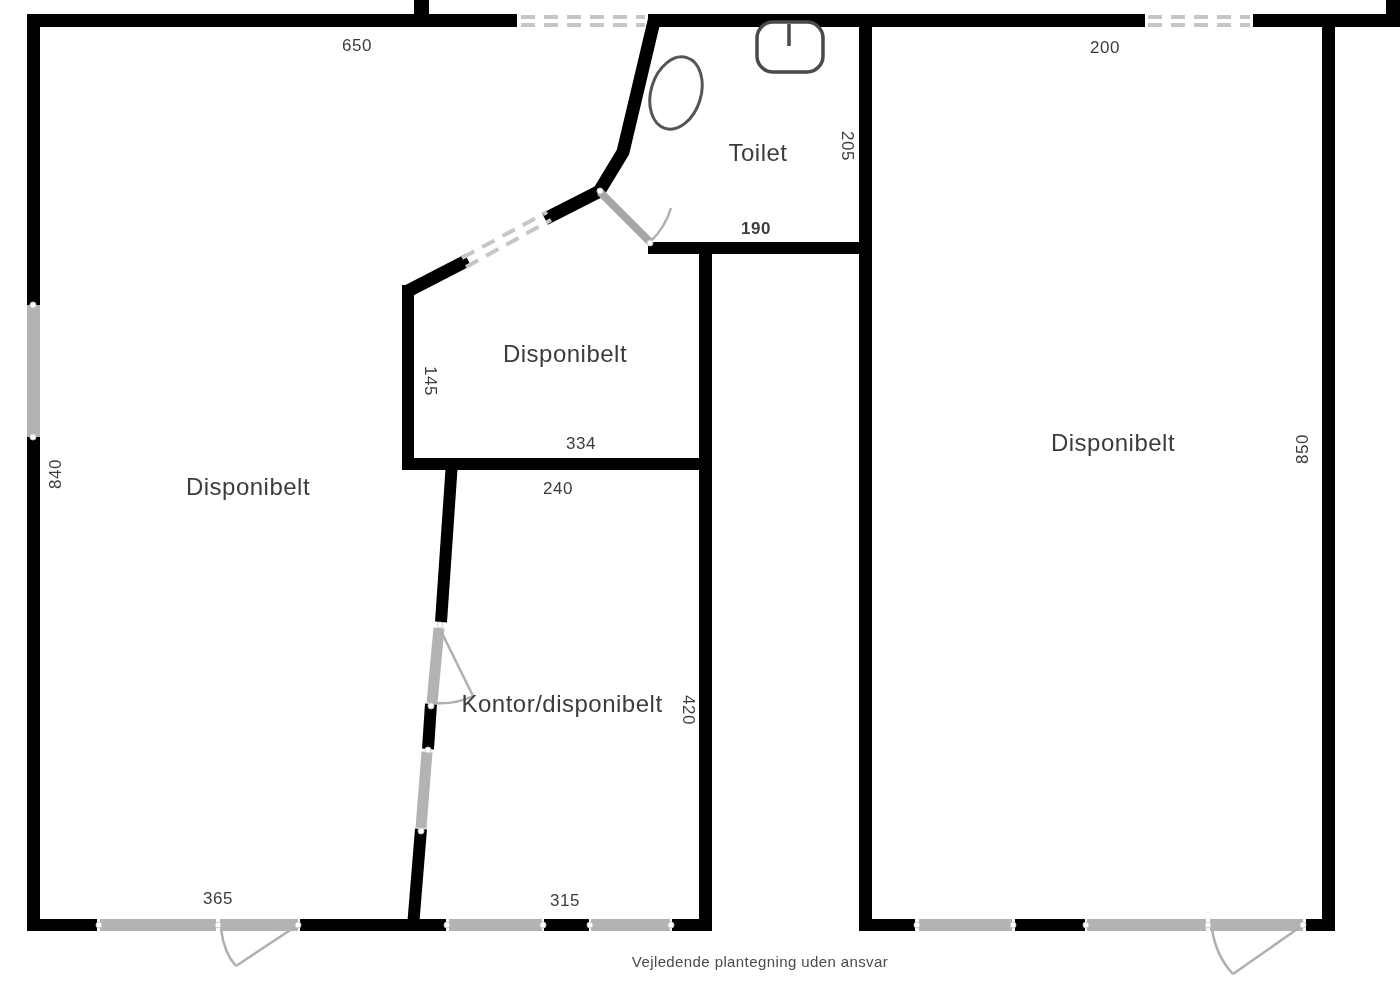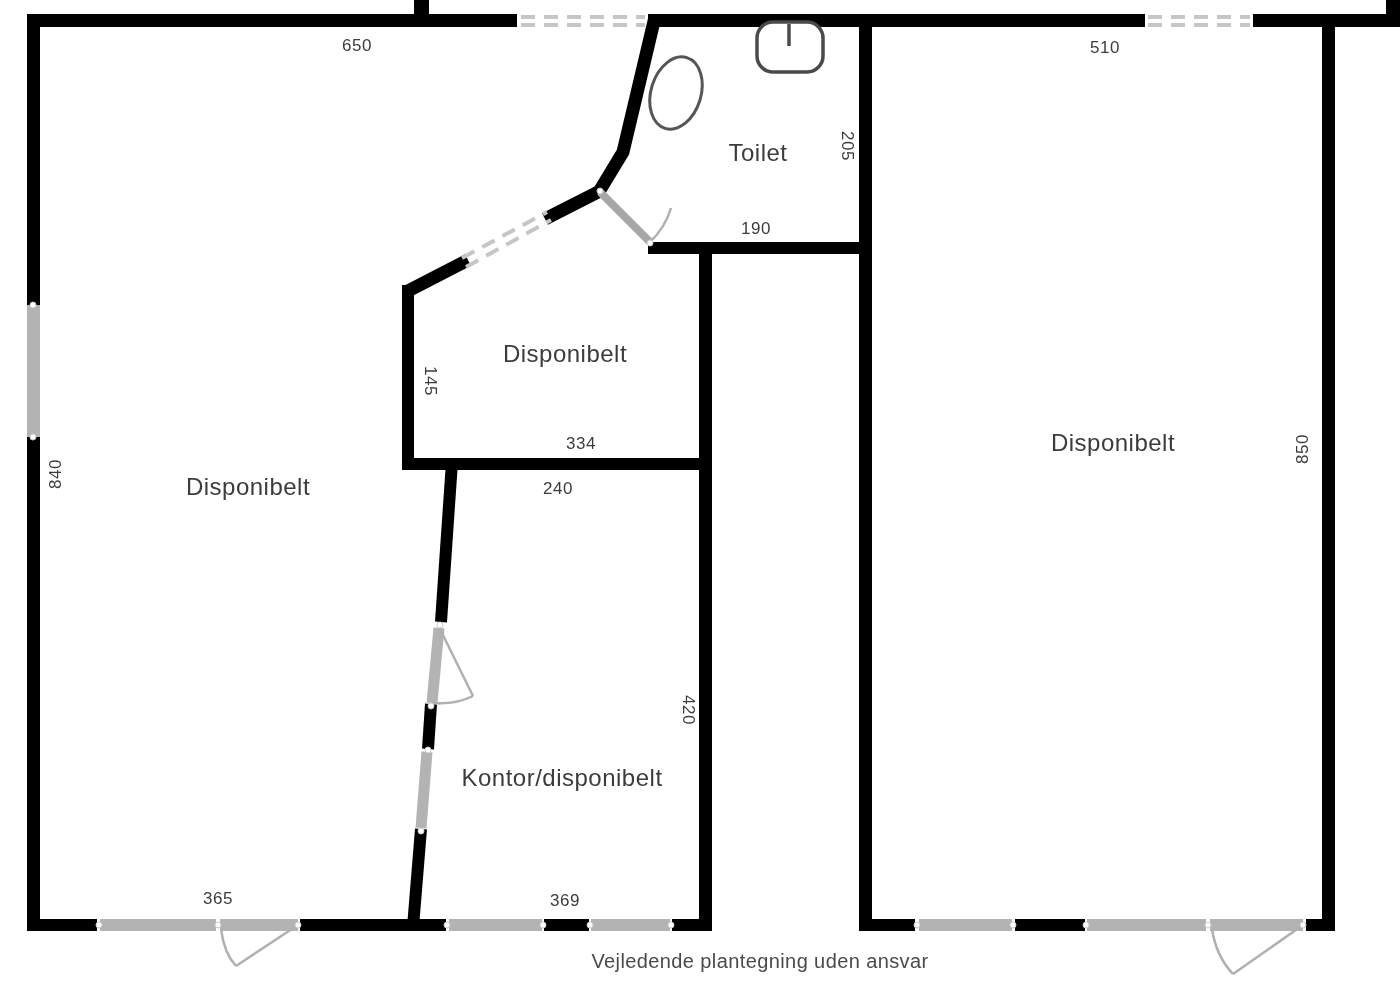--- a/index.html
+++ b/index.html
@@ -32,21 +32,21 @@
   .lbl.room {
     font-size: 24px;
   }
   .lbl.rot90 {
     transform: translate(-50%, -50%) rotate(90deg);
   }
   .lbl.rotm90 {
     transform: translate(-50%, -50%) rotate(-90deg);
   }
   .lbl.footer {
-    font-size: 20px;
+    font-size: 15px;
     color: #4a4a4a;
     letter-spacing: 0.4px;
   }
 </style>
 </head>
 <body>
 
 <div id="plan">
 
   <svg width="1400" height="997" viewBox="0 0 1400 997">
@@ -161,37 +161,37 @@
       <circle cx="600" cy="191" r="3"></circle>
       <circle cx="650" cy="243" r="3"></circle>
       <circle cx="440" cy="625" r="3"></circle>
       <circle cx="431" cy="706" r="3"></circle>
       <circle cx="428" cy="750" r="3"></circle>
       <circle cx="421" cy="831" r="3"></circle>
     </g>
   </svg>
 
   <div class="lbl" style="left:357px; top:46px;">650</div>
-  <div class="lbl" style="left:1105px; top:48px;">510</div>
+  <div class="lbl" style="left:1105px; top:48px;">200</div>
 
   <div class="lbl room" style="left:758px; top:153px;">Toilet</div>
   <div class="lbl rot90" style="left:847px; top:146px;">205</div>
-  <div class="lbl" style="left:756px; top:229px;">190</div>
+  <div class="lbl" style="left:756px; top:229px;font-weight:bold;">190</div>
 
   <div class="lbl room" style="left:565px; top:354px;">Disponibelt</div>
   <div class="lbl rot90" style="left:430px; top:381px;">145</div>
   <div class="lbl" style="left:581px; top:444px;">334</div>
   <div class="lbl" style="left:558px; top:489px;">240</div>
 
   <div class="lbl room" style="left:248px; top:487px;">Disponibelt</div>
   <div class="lbl rotm90" style="left:56px; top:474px;">840</div>
 
   <div class="lbl room" style="left:1113px; top:443px;">Disponibelt</div>
   <div class="lbl rotm90" style="left:1303px; top:449px;">850</div>
 
-  <div class="lbl room" style="left:562px; top:778px;">Kontor/disponibelt</div>
+  <div class="lbl room" style="left:562px; top:704px;">Kontor/disponibelt</div>
   <div class="lbl rot90" style="left:688px; top:710px;">420</div>
 
   <div class="lbl" style="left:218px; top:899px;">365</div>
-  <div class="lbl" style="left:565px; top:901px;">369</div>
+  <div class="lbl" style="left:565px; top:901px;">315</div>
 
   <div class="lbl footer" style="left:760px; top:961px;">Vejledende plantegning uden ansvar</div>
 </div>
 
 </body></html>

